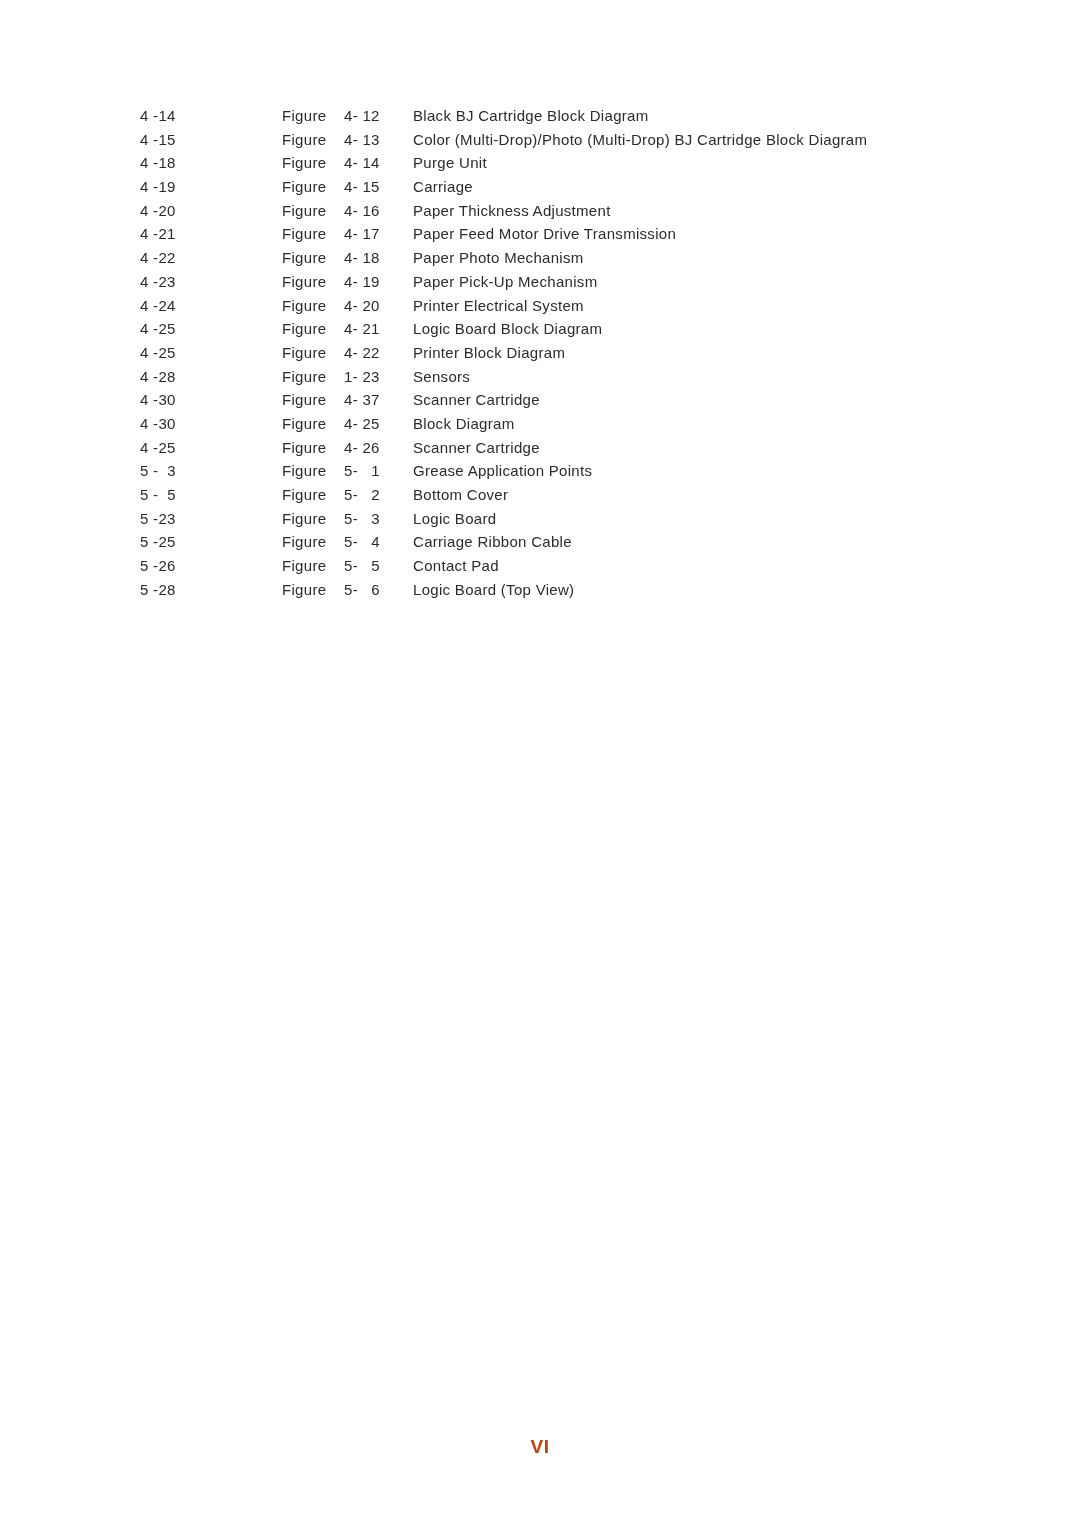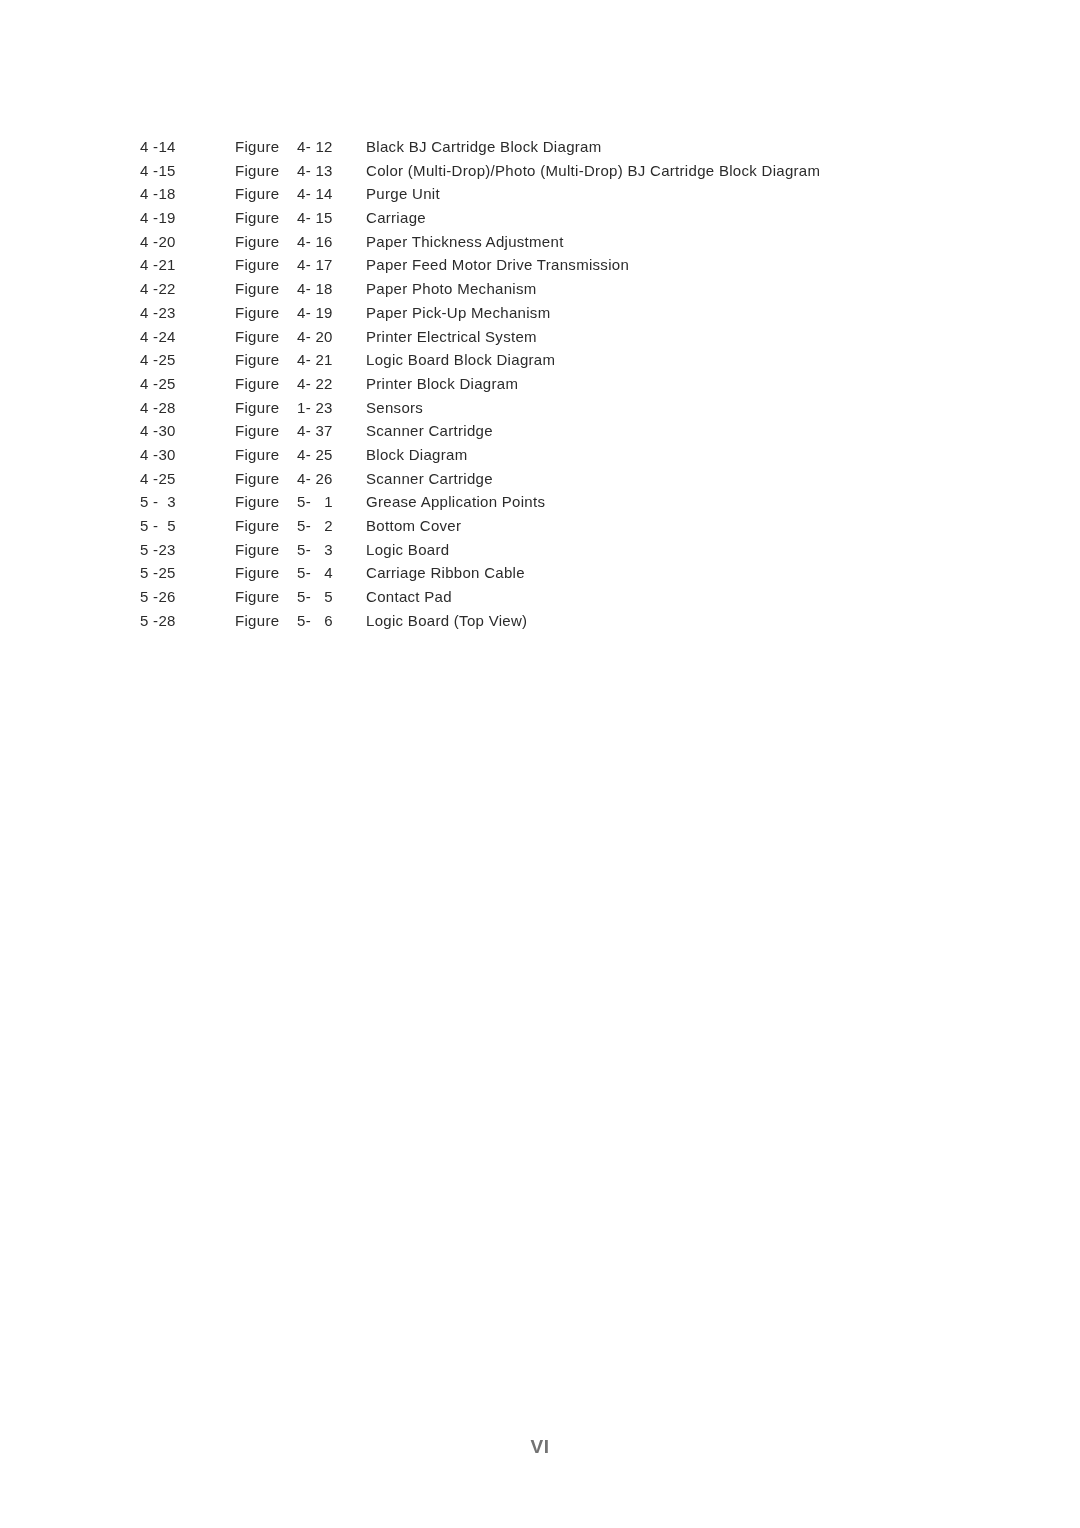--- a/index.html
+++ b/index.html
@@ -56,45 +56,45 @@
   .c-page {
     width: 95px;
     flex: 0 0 95px;
     white-space: pre;
   }
 
   .c-figlabel {
     width: 62px;
     flex: 0 0 62px;
     white-space: pre;
+    margin-left: 47px;
   }
 
   .c-fignum {
     width: 69px;
     flex: 0 0 69px;
     white-space: pre;
   }
 
   .c-title {
     flex: 1 1 auto;
     white-space: pre;
-    margin-top: 31px;
   }
 
   
   #page-footer {
     position: absolute;
     left: 0;
     top: 1436px;
     width: 1080px;
     text-align: center;
     font-size: 19px;
     font-weight: bold;
     letter-spacing: 0.5px;
-    color: #737373;
+    color: #c2410c;
   }
 </style>
 </head>
 <body>
 
 <div id="page">
 
   <div id="figure-list">
 
 

